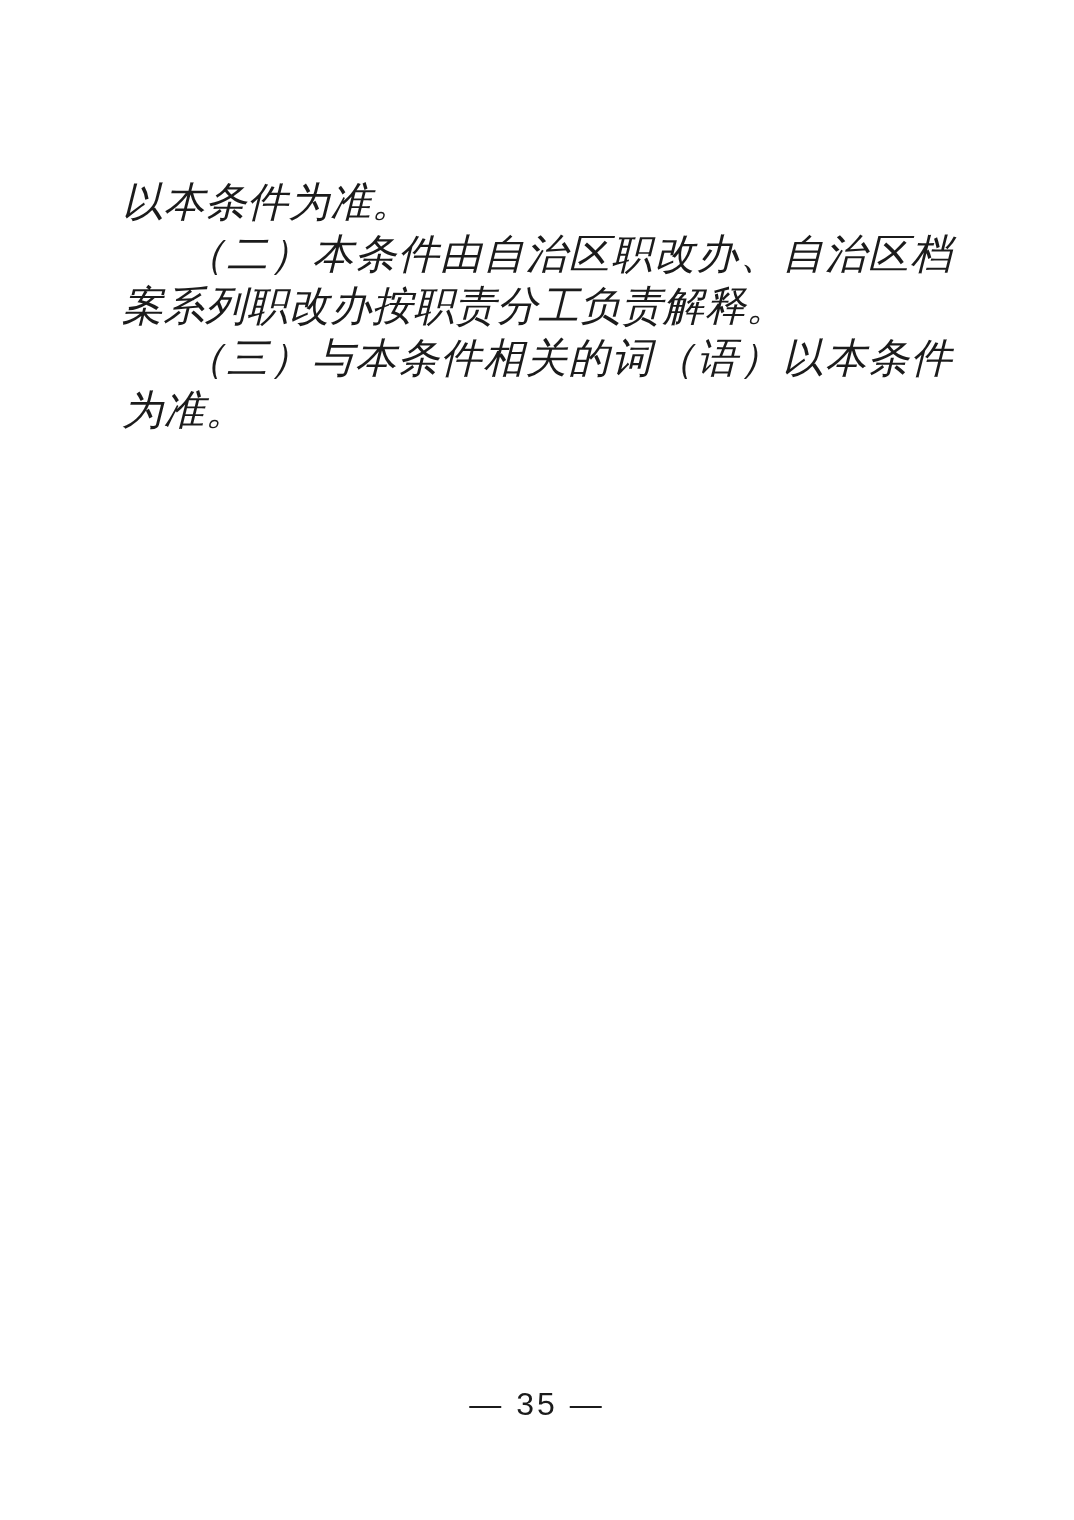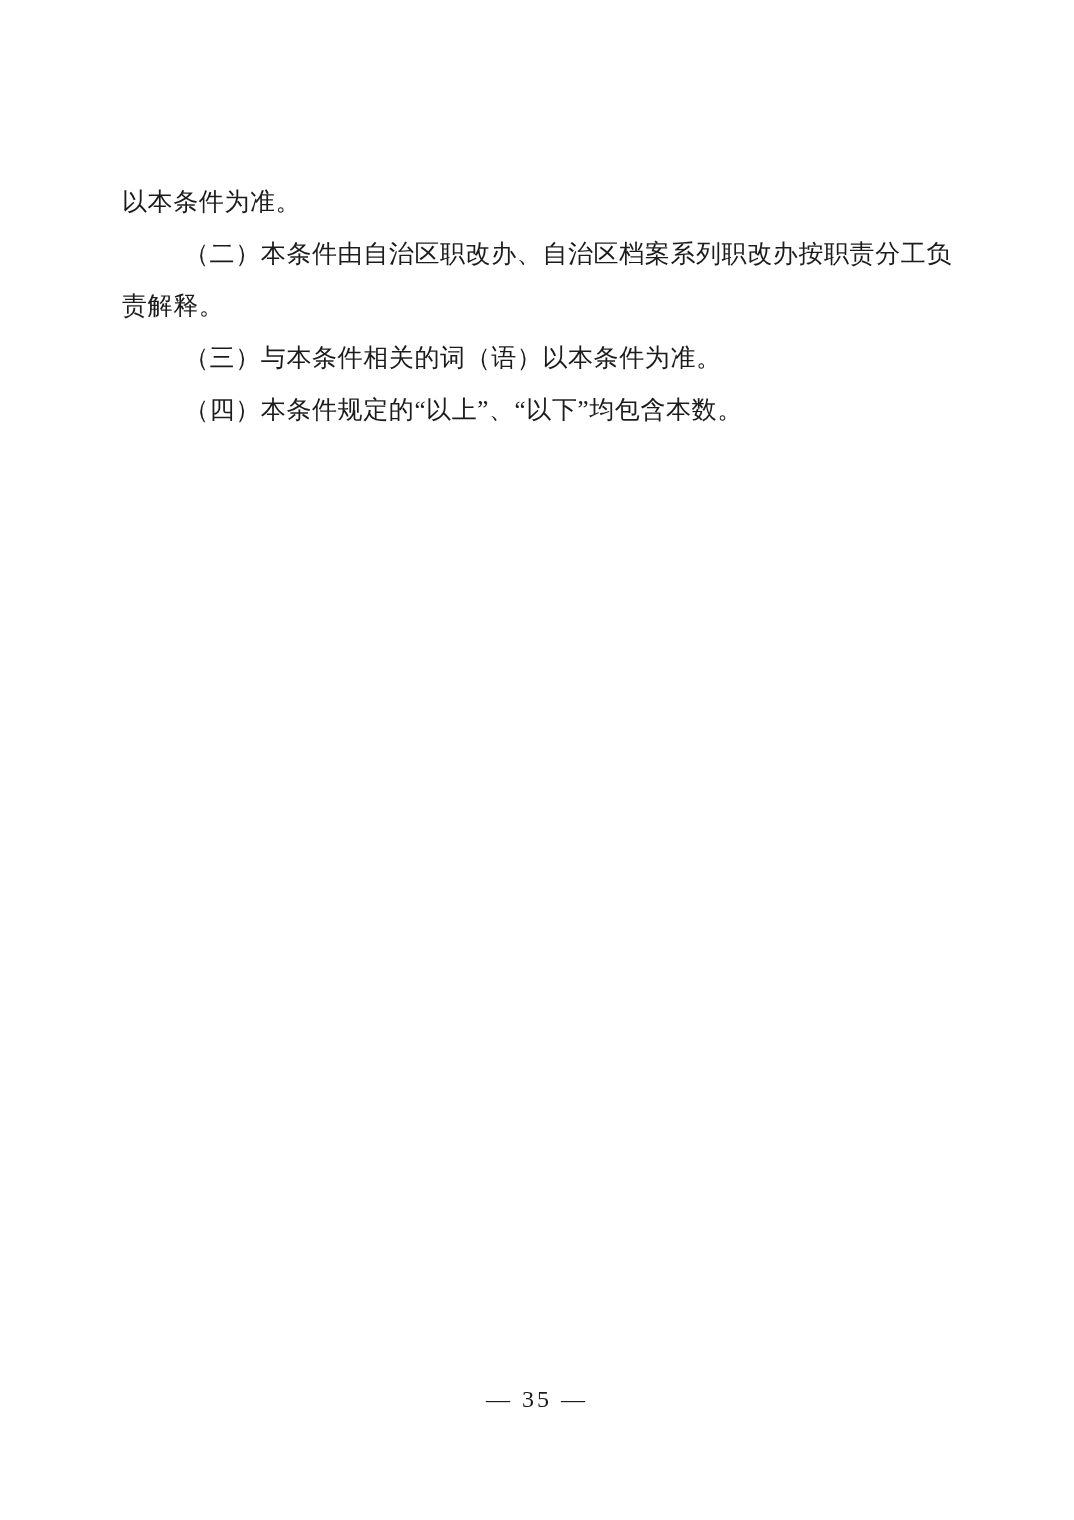--- a/index.html
+++ b/index.html
@@ -17,53 +17,53 @@
     overflow: hidden;
     font-family: "Liberation Serif", "DejaVu Serif", serif;
   }
   .content {
     position: absolute;
     left: 122px;
     top: 176px;
     width: 830px;
   }
   .para {
-    font-size: 25px;
+    font-size: 41px;
     line-height: 52px;
     color: #1b1b1b;
     letter-spacing: 0.6px;
     text-align: justify;
     margin: 0;
     font-family: "Liberation Serif", "DejaVu Serif", serif;
+    font-style: italic;
   }
   .indent {
     text-indent: 62px;
   }
   .footer {
     position: absolute;
     left: 0;
     right: 0;
     top: 1386px;
     text-align: center;
   }
   .folio {
     display: inline-block;
-    font-size: 24px;
+    font-size: 32px;
     color: #1b1b1b;
     letter-spacing: 3px;
-    font-family: Liberation Serif, serif;
+    font-family: Liberation Sans, sans-serif;
   }
 </style>
 </head>
 <body>
 
 <div class="page">
   <div class="content">
     <p class="para">以本条件为准。</p>
     <p class="para indent">（二）本条件由自治区职改办、自治区档案系列职改办按职责分工负责解释。</p>
     <p class="para indent">（三）与本条件相关的词（语）以本条件为准。</p>
-    <p class="para indent">（四）本条件规定的“以上”、“以下”均包含本数。</p>
   </div>
 
   <div class="footer">
     <span class="folio">— 35 —</span>
   </div>
 </div>
 
 </body></html>

